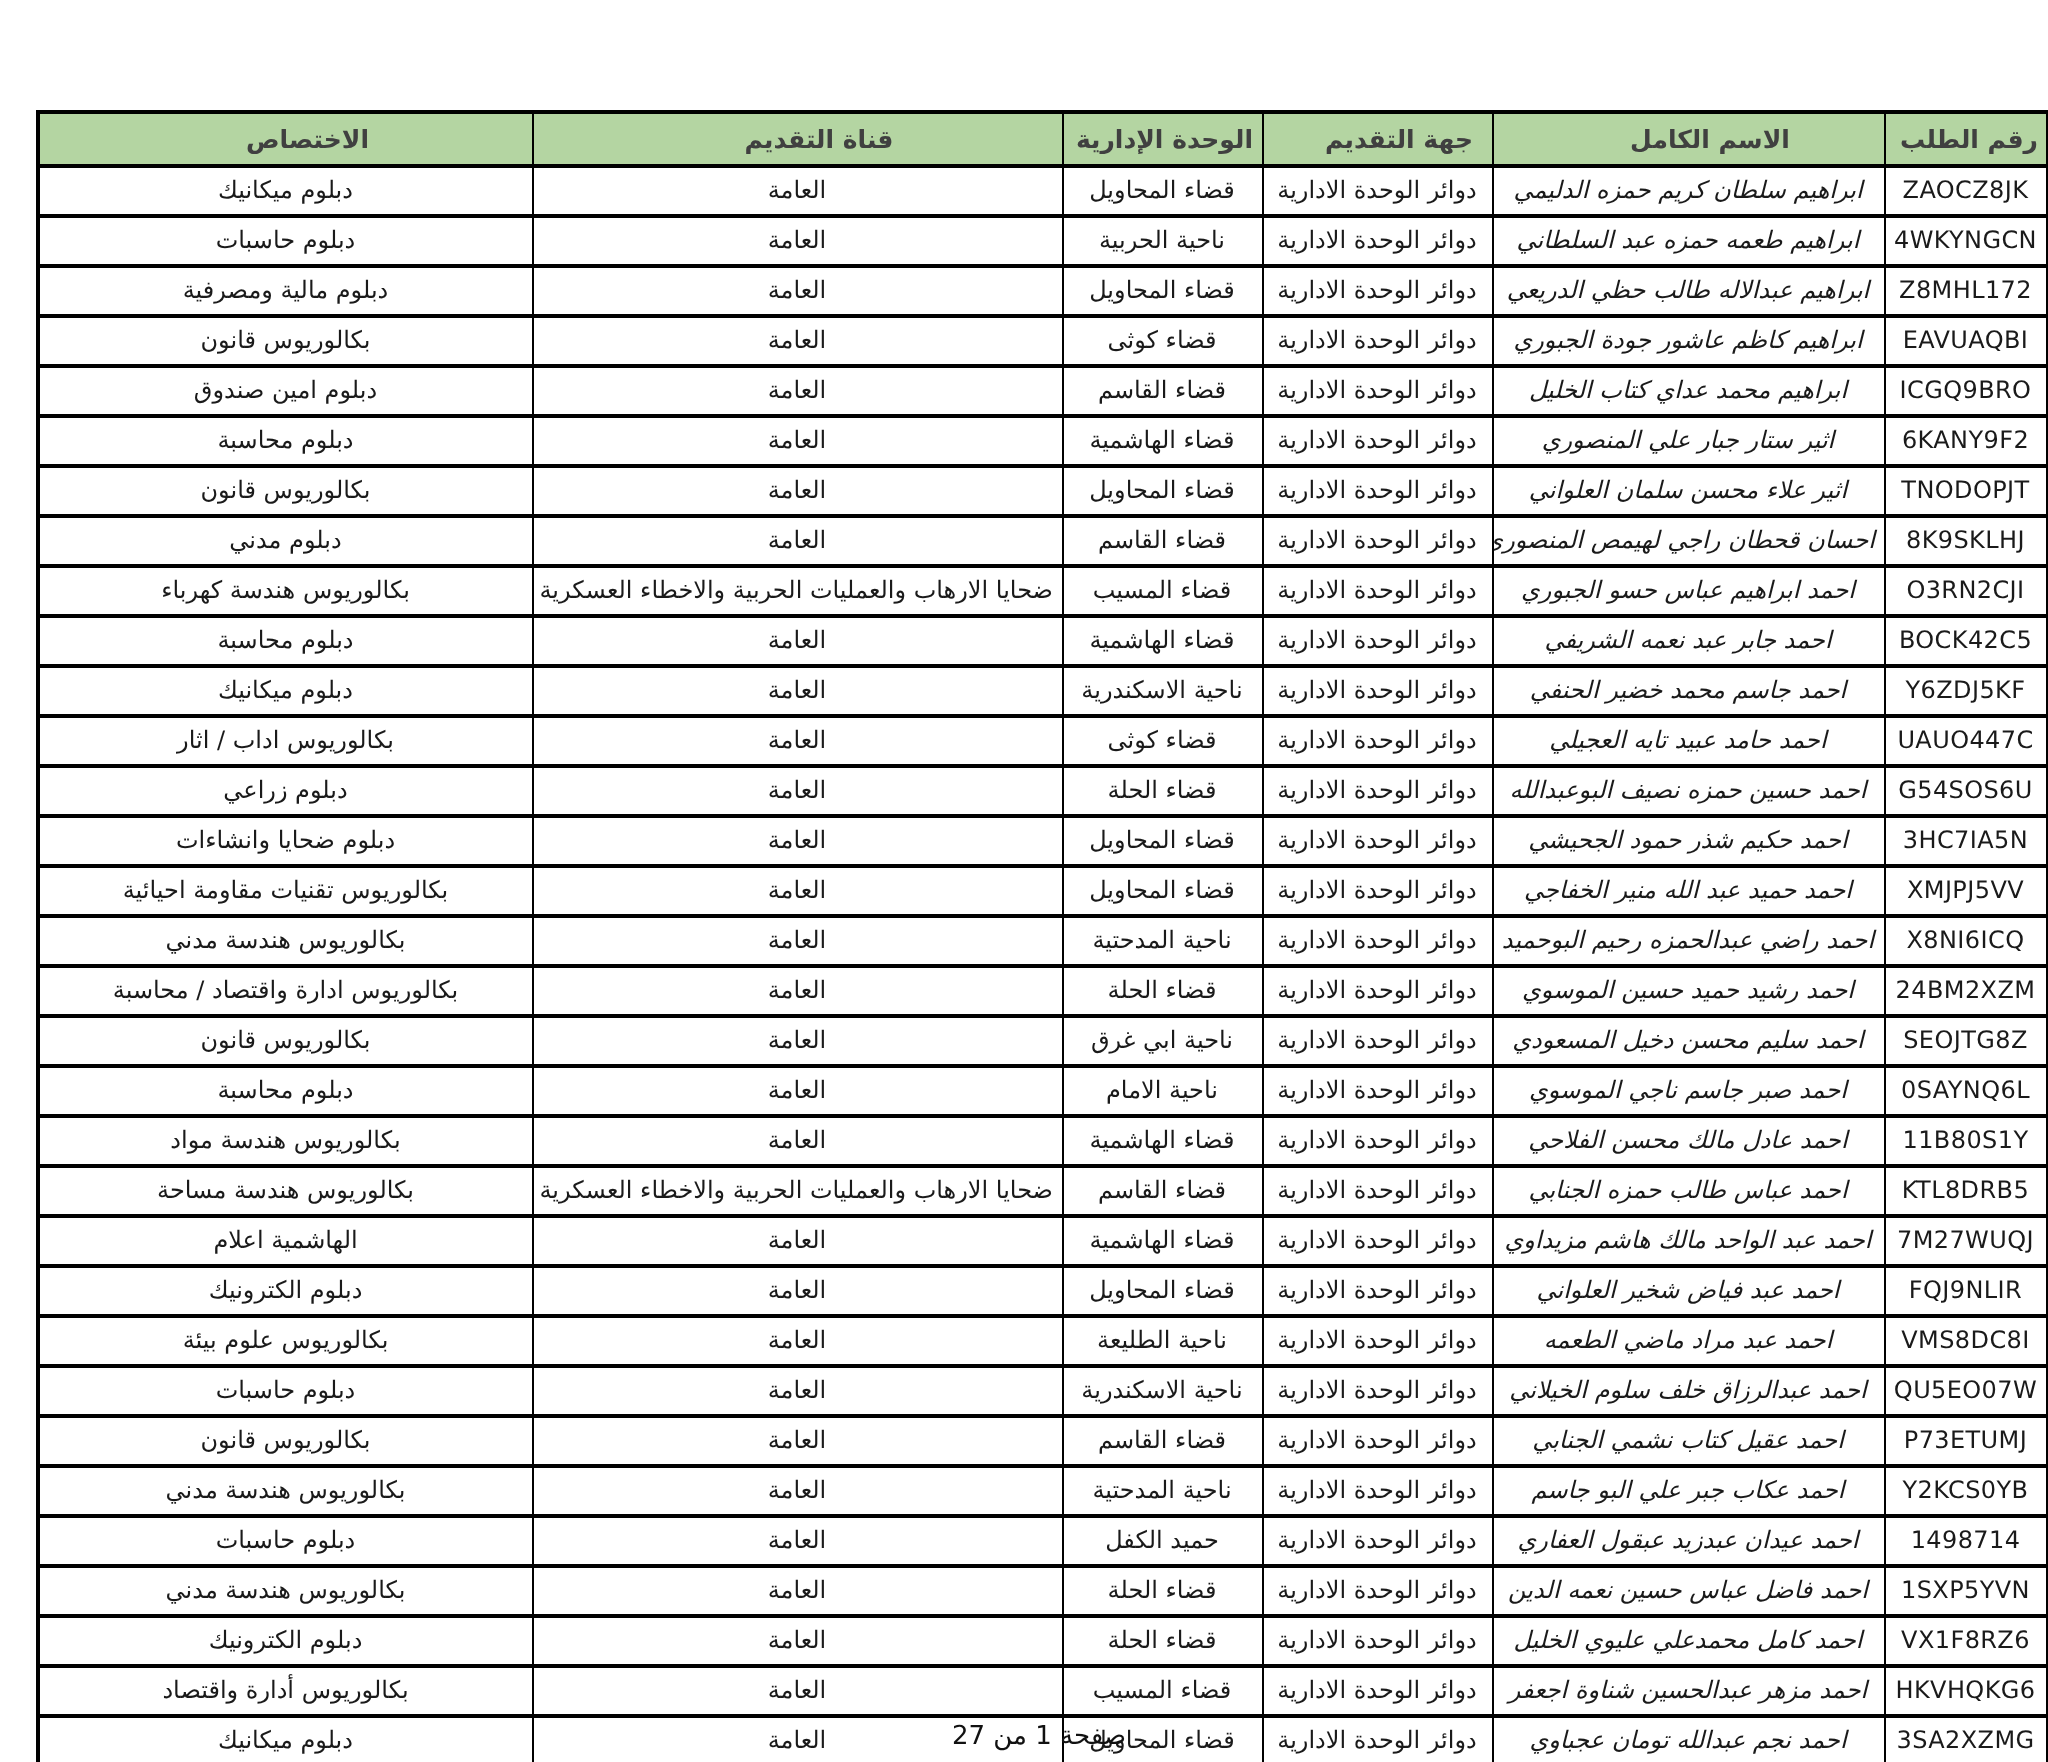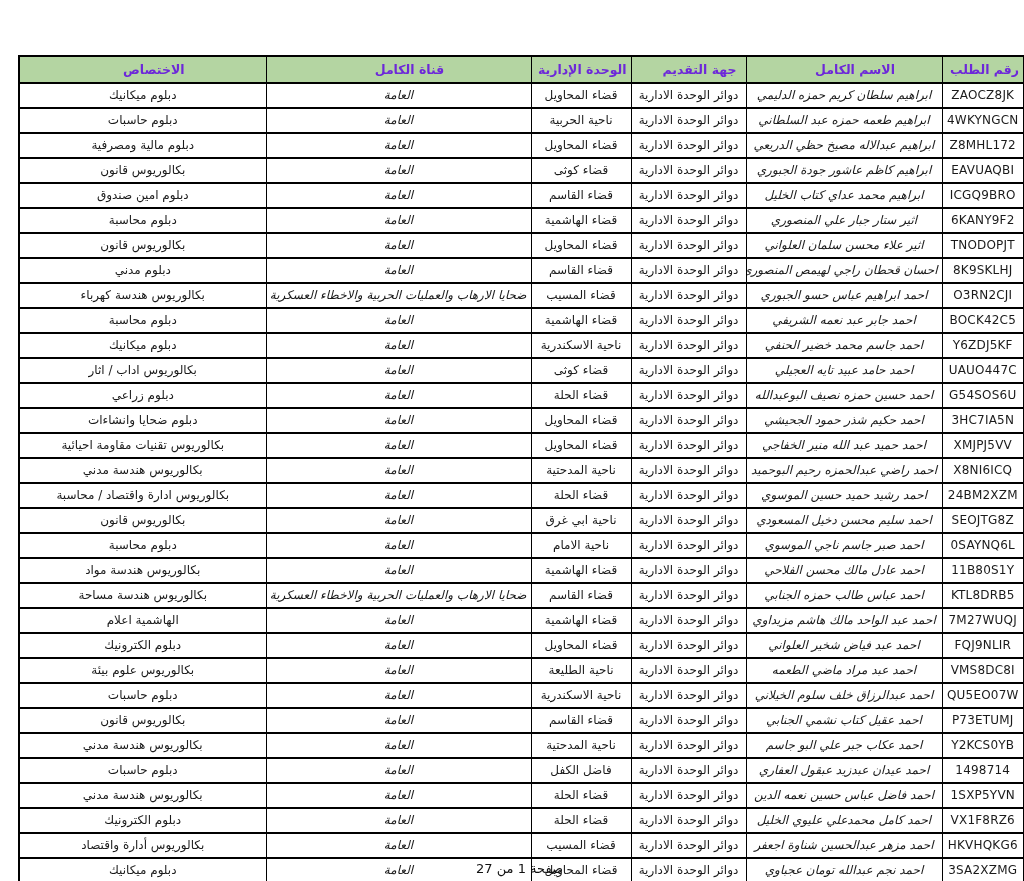--- a/index.html
+++ b/index.html
@@ -36,29 +36,29 @@
     color: #1a1a1a;
     text-align: center;
     vertical-align: middle;
     white-space: nowrap;
     overflow: hidden;
     height: 21px;
     line-height: 1.1;
   }
   table.applicants th {
     background: #b4d5a2;
-    color: #6d28d9;
+    color: #404040;
     font-weight: bold;
     font-size: 12.5px;
     height: 23px;
     padding-left: 26px;
   }
   td.name-cell { text-align: right; padding-right: 6px; font-style: italic; }
   td.id-cell   { font-size: 11px; direction: ltr; letter-spacing: 0.2px; }
-  td.channel-cell { font-size: 11.5px; font-style: italic; }
+  td.channel-cell { font-size: 11.5px; }
   .page-footer {
     position: absolute;
     top: 861px;
     left: 18px;
     width: 1003px;
     text-align: center;
     font-size: 13px;
     color: #111;
     direction: rtl;
   }
@@ -75,21 +75,21 @@
       <col style="width:100px">
       <col style="width:265px">
       <col style="width:247px">
     </colgroup>
     <thead>
       <tr>
         <th>رقم الطلب</th>
         <th>الاسم الكامل</th>
         <th>جهة التقديم</th>
         <th>الوحدة الإدارية</th>
-        <th>قناة الكامل</th>
+        <th>قناة التقديم</th>
         <th>الاختصاص</th>
       </tr>
     </thead>
     <tbody>
         <tr>
           <td class="id-cell">ZAOCZ8JK</td>
           <td class="name-cell">ابراهيم سلطان كريم حمزه الدليمي</td>
           <td>دوائر الوحدة الادارية</td>
           <td>قضاء المحاويل</td>
           <td class="channel-cell">العامة</td>
@@ -98,21 +98,21 @@
         <tr>
           <td class="id-cell">4WKYNGCN</td>
           <td class="name-cell">ابراهيم طعمه حمزه عبد السلطاني</td>
           <td>دوائر الوحدة الادارية</td>
           <td>ناحية الحربية</td>
           <td class="channel-cell">العامة</td>
           <td>دبلوم حاسبات</td>
         </tr>
         <tr>
           <td class="id-cell">Z8MHL172</td>
-          <td class="name-cell">ابراهيم عبدالاله مصيخ حظي الدريعي</td>
+          <td class="name-cell">ابراهيم عبدالاله طالب حظي الدريعي</td>
           <td>دوائر الوحدة الادارية</td>
           <td>قضاء المحاويل</td>
           <td class="channel-cell">العامة</td>
           <td>دبلوم مالية ومصرفية</td>
         </tr>
         <tr>
           <td class="id-cell">EAVUAQBI</td>
           <td class="name-cell">ابراهيم كاظم عاشور جودة الجبوري</td>
           <td>دوائر الوحدة الادارية</td>
           <td>قضاء كوثى</td>
@@ -300,21 +300,21 @@
           <td class="name-cell">احمد عكاب جبر علي البو جاسم</td>
           <td>دوائر الوحدة الادارية</td>
           <td>ناحية المدحتية</td>
           <td class="channel-cell">العامة</td>
           <td>بكالوريوس هندسة مدني</td>
         </tr>
         <tr>
           <td class="id-cell">1498714</td>
           <td class="name-cell">احمد عيدان عبدزيد عبقول العفاري</td>
           <td>دوائر الوحدة الادارية</td>
-          <td>فاضل الكفل</td>
+          <td>حميد الكفل</td>
           <td class="channel-cell">العامة</td>
           <td>دبلوم حاسبات</td>
         </tr>
         <tr>
           <td class="id-cell">1SXP5YVN</td>
           <td class="name-cell">احمد فاضل عباس حسين نعمه الدين</td>
           <td>دوائر الوحدة الادارية</td>
           <td>قضاء الحلة</td>
           <td class="channel-cell">العامة</td>
           <td>بكالوريوس هندسة مدني</td>

